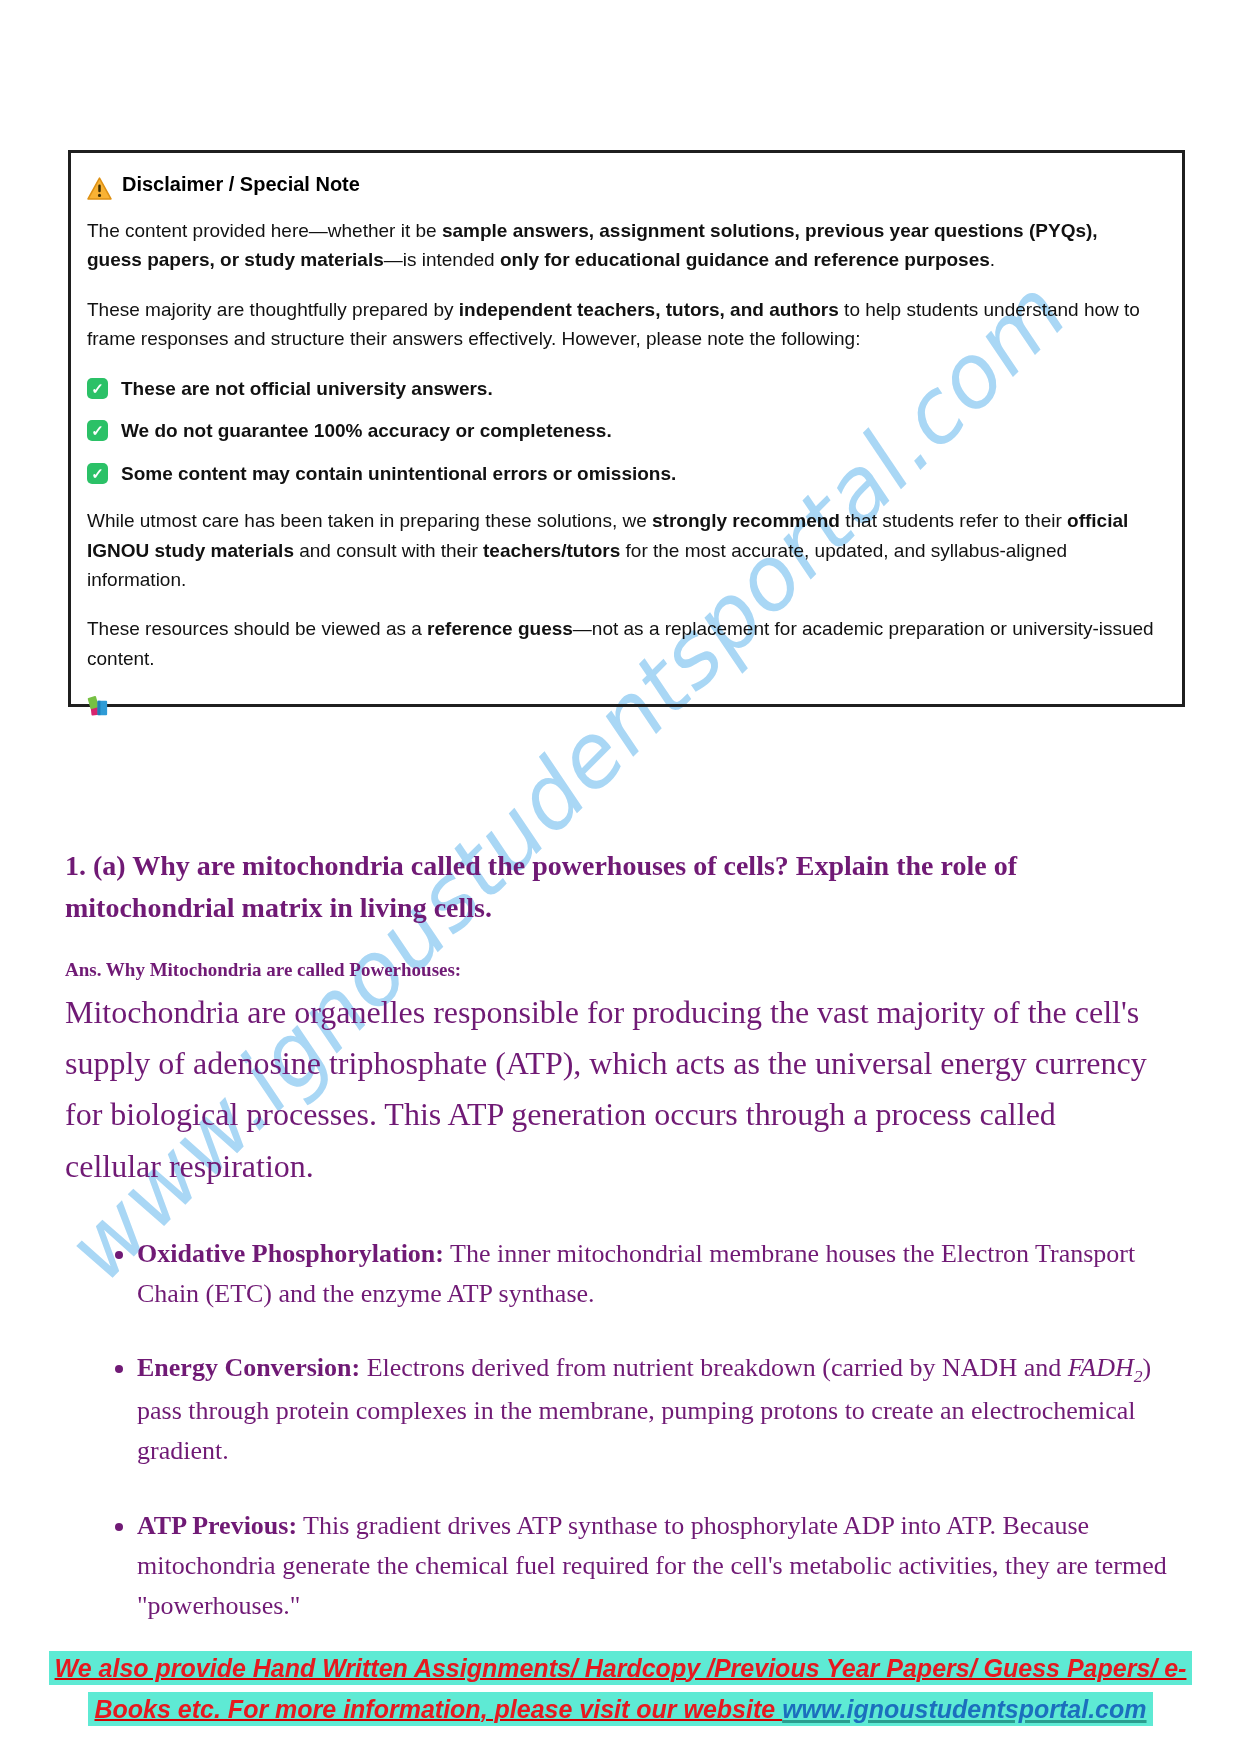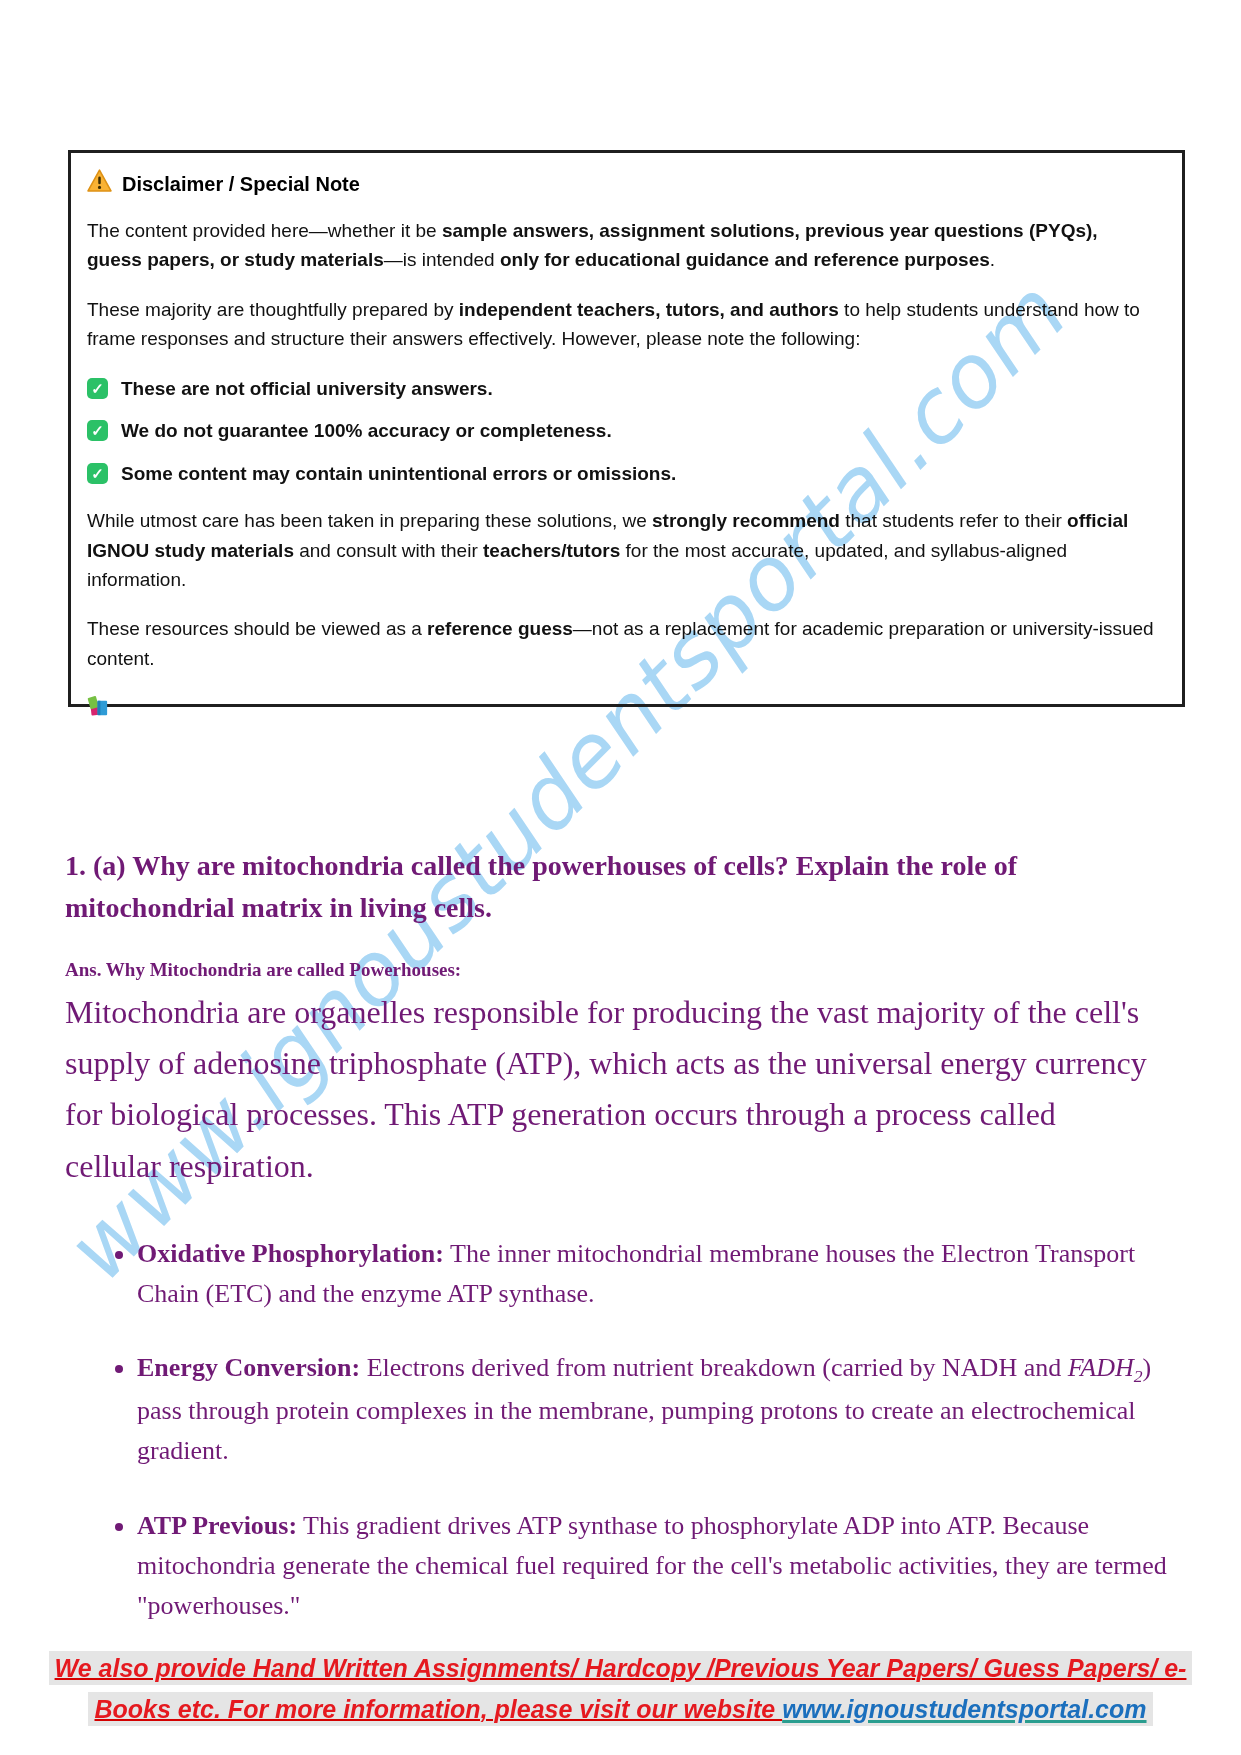--- a/index.html
+++ b/index.html
@@ -15,21 +15,21 @@
     font-size:88px; letter-spacing:1px; white-space:nowrap;
     color:#a9d7f5; z-index:0; user-select:none;
   }
   
   .disclaimer-box {
     position:absolute; left:68px; top:150px; width:1117px; height:557px;
     box-sizing:border-box; border:3px solid #1f1f1f;
     padding:14px 26px 0 16px; z-index:1;
     font-size:19px; line-height:1.55; background:transparent;
   }
-  .box-title-row { display:flex; align-items:flex-start; gap:10px; margin:2px 0 16px; }
+  .box-title-row { display:flex; align-items:flex-end; gap:10px; margin:2px 0 16px; }
   .box-title { font-weight:bold; font-size:20px; color:#000; }
   .warn-icon { width:25px; height:23px; flex:0 0 auto; }
   .box-para { margin:0 0 20px; }
   .box-para b, .check-label, .box-footer-text { font-weight:bold; }
   .checklist { margin:4px 0 18px; }
   .check-row { display:flex; align-items:center; gap:13px; margin-bottom:13px; }
   .check-icon {
     width:21px; height:21px; background:#2bc167; color:#fff; border-radius:5px;
     display:inline-flex; align-items:center; justify-content:center;
     font-size:15px; font-weight:bold; flex:0 0 auto;
@@ -46,21 +46,21 @@
   .ans-para { font-size:32px; line-height:1.6; margin:0; max-width:1090px; }
   .bullets { margin:42px 0 0; padding-left:72px; }
   .bullets li { font-size:26px; line-height:1.55; margin-bottom:34px; max-width:1050px; }
   .bullets li span[data-seg-b] { font-weight:bold; }
   sub { font-size:0.68em; }
   
   .footer {
     position:absolute; left:0; top:1648px; width:100%; text-align:center; z-index:1;
     font-style:italic; font-weight:bold; font-size:25px; line-height:1.62;
   }
-  .footer .hl { background:#e5e5e5; padding:3px 6px; box-decoration-break:clone; }
+  .footer .hl { background:#5eead4; padding:3px 6px; box-decoration-break:clone; }
   .red-underline {
     color:#e5191f; text-decoration:underline;
     text-decoration-color:#d40000; text-decoration-thickness:2px;
   }
   .footer-link {
     color:#1b6fbd; cursor:pointer; text-decoration:underline;
     text-decoration-color:#2a9d8f; text-decoration-thickness:2.5px;
   }
 </style>
 </head>

